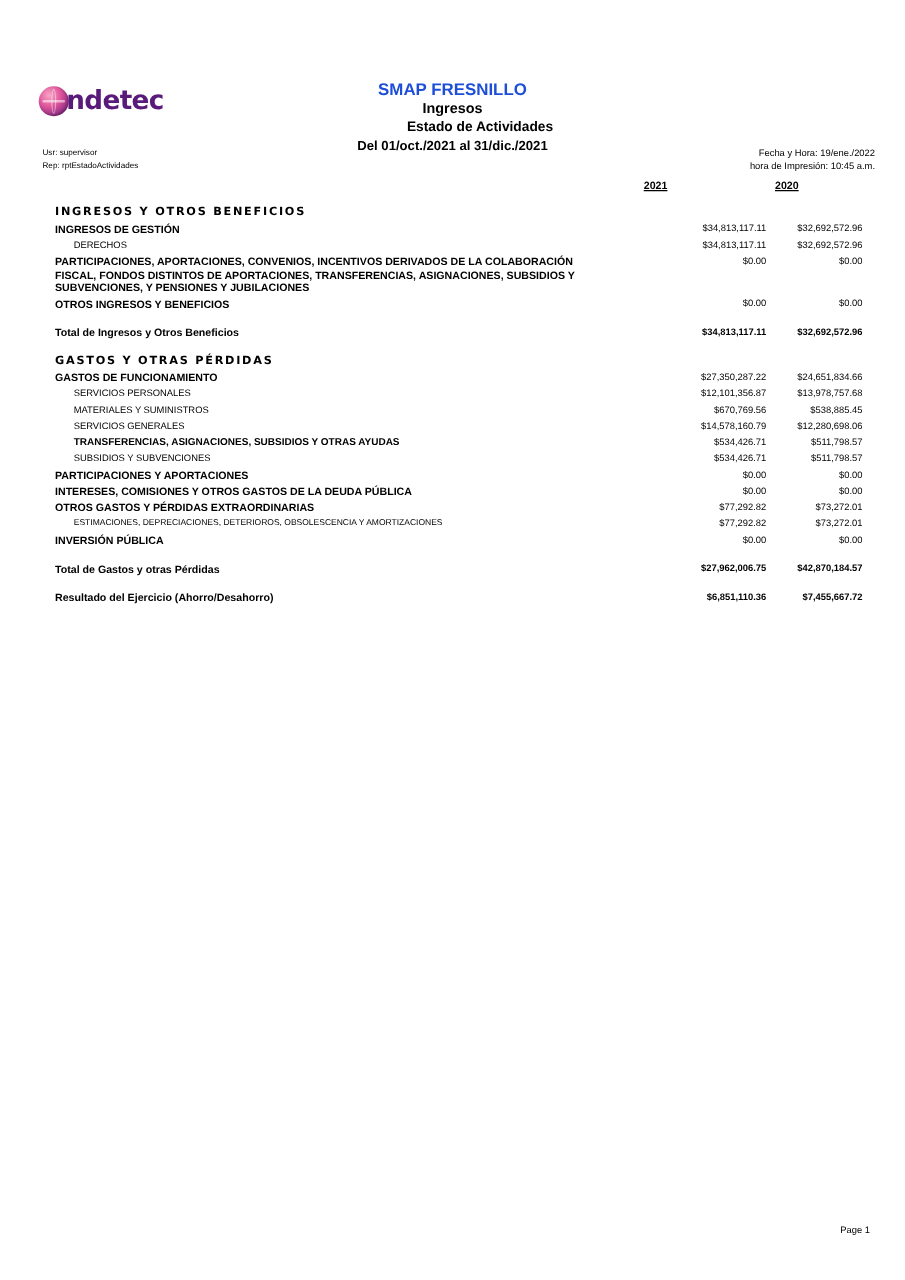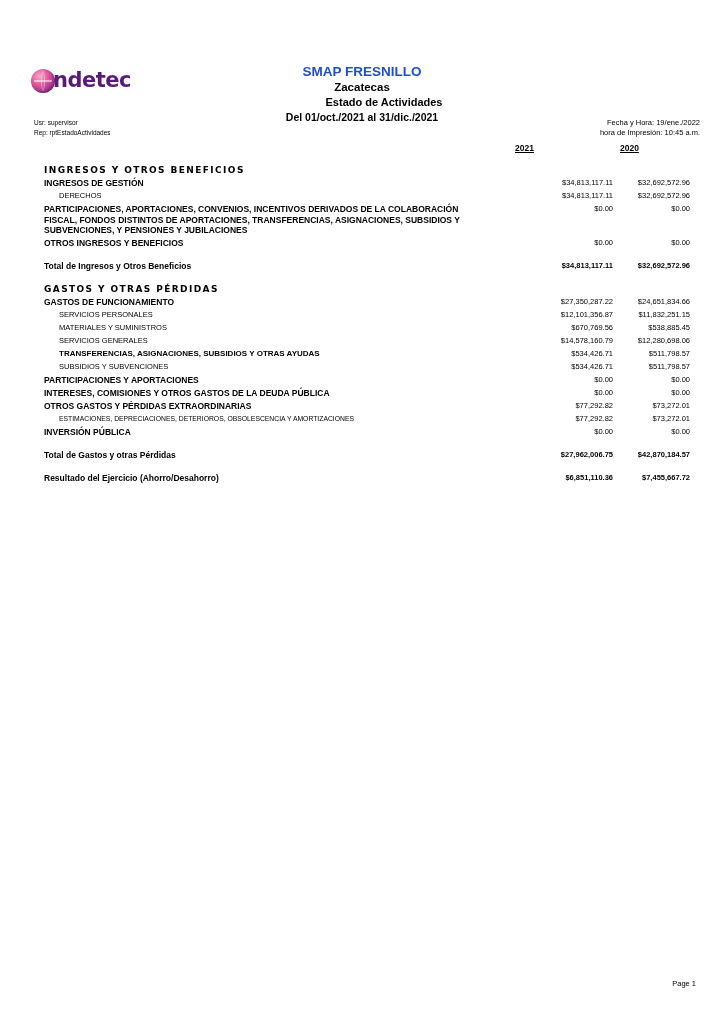--- a/index.html
+++ b/index.html
@@ -215,21 +215,21 @@
 
 <div class="page">
 
   <div class="logo">
     <div class="logo-globe"></div>
     <div class="logo-text">ndetec</div>
   </div>
 
   <div class="title-block">
     <div class="title-1">SMAP FRESNILLO</div>
-    <div class="title-2">Zacatecas</div>
+    <div class="title-2">Ingresos</div>
     <div class="title-3">Estado de Actividades</div>
     <div class="title-4">Del 01/oct./2021 al 31/dic./2021</div>
   </div>
 
   <div class="meta-left meta-usr">Usr: supervisor</div>
   <div class="meta-left meta-rep">Rep: rptEstadoActividades</div>
 
   <div class="meta-right meta-fecha">
     <span>Fecha y Hora:</span>
     <span>19/ene./2022</span>
@@ -279,21 +279,21 @@
         <div class="v2"></div>
       </div>
       <div class="row r-major" style="height: 13px;">
         <div class="label">GASTOS DE FUNCIONAMIENTO</div>
         <div class="v1">$27,350,287.22</div>
         <div class="v2">$24,651,834.66</div>
       </div>
       <div class="row r-sub" style="height: 13px; padding-left: 20px;">
         <div class="label">SERVICIOS PERSONALES</div>
         <div class="v1">$12,101,356.87</div>
-        <div class="v2">$11,832,251.15</div>
+        <div class="v2">$13,978,757.68</div>
       </div>
       <div class="row r-sub" style="height: 13px;">
         <div class="label">MATERIALES Y SUMINISTROS</div>
         <div class="v1">$670,769.56</div>
         <div class="v2">$538,885.45</div>
       </div>
       <div class="row r-sub" style="height: 13px;">
         <div class="label">SERVICIOS GENERALES</div>
         <div class="v1">$14,578,160.79</div>
         <div class="v2">$12,280,698.06</div>

